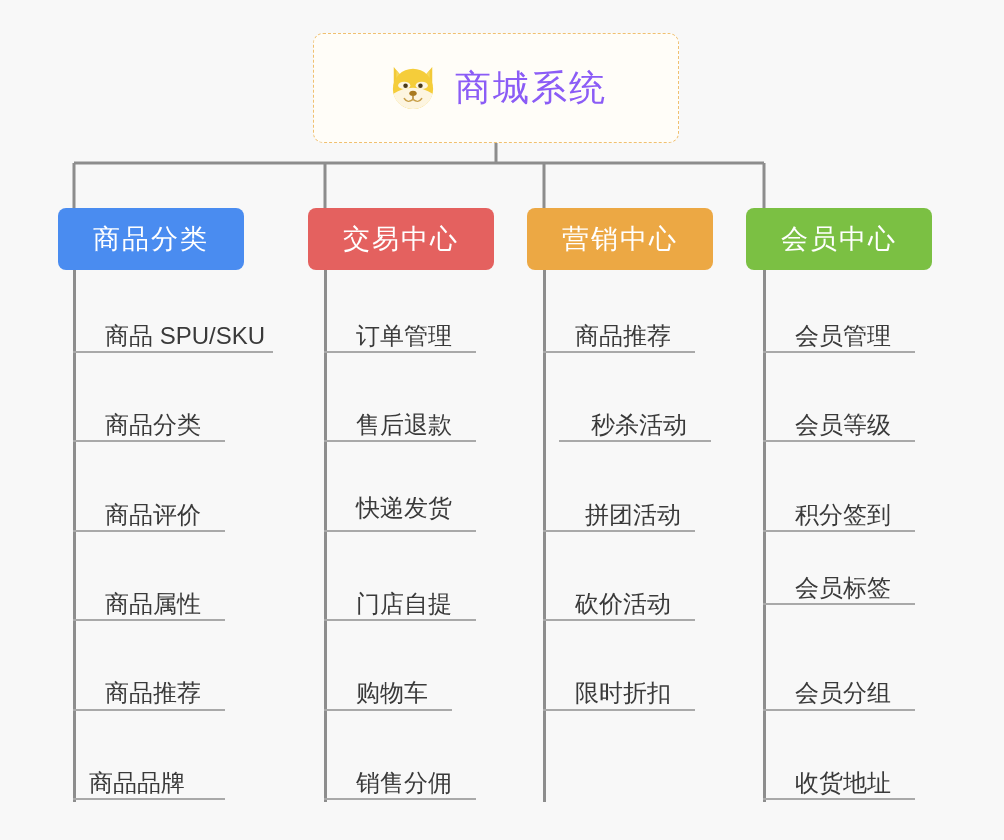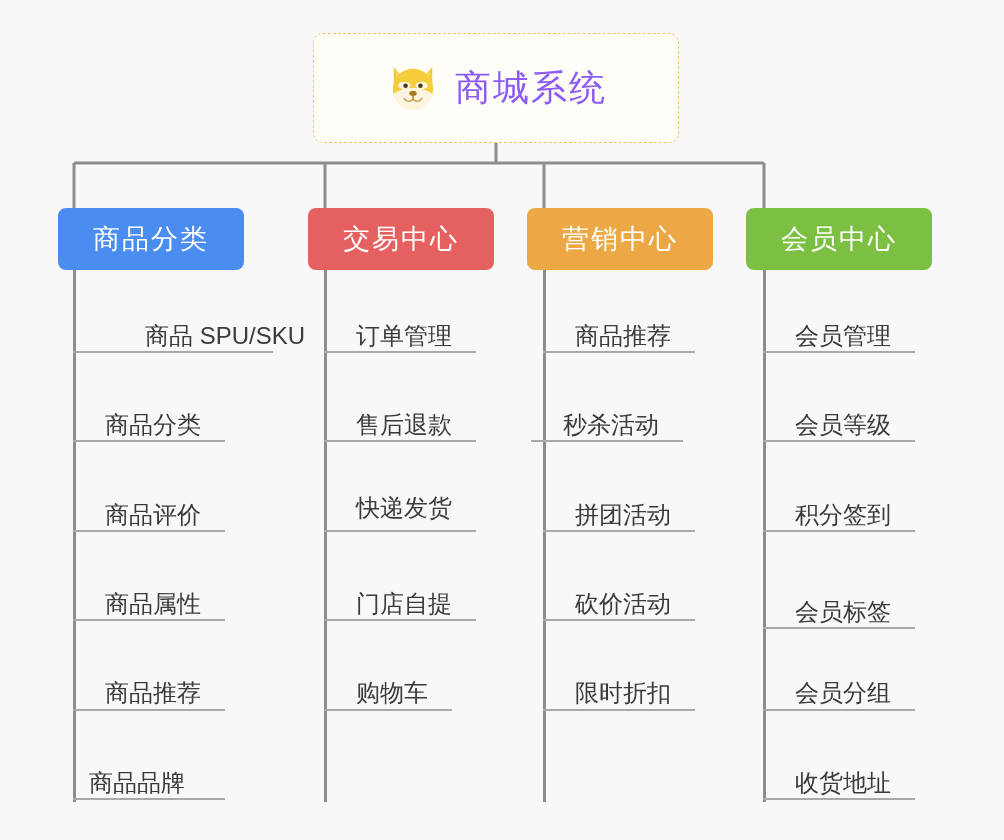--- a/index.html
+++ b/index.html
@@ -132,21 +132,21 @@
       </svg>
     </div>
     <div class="root-title">商城系统</div>
   </div>
 
 <div class="column" style="left: 58px;">
       <div class="col-header" style="width: 186px; background: rgb(74, 140, 240);">
         <span>商品分类</span>
       </div>
       <div class="col-spine" style="left: 15px; top: 62px; height: 532px; background: rgb(141, 141, 141);"></div>
-      <div class="leaf" style="left: 15px; top: 101px; width: 200px; border-bottom-color: rgb(169, 169, 169); padding-left: 40px;">
+      <div class="leaf" style="left: 15px; top: 101px; width: 200px; border-bottom-color: rgb(169, 169, 169);">
         <span class="leaf-label" style="padding-left: 32px;">商品 SPU/SKU</span>
       </div>
       <div class="leaf" style="left: 15px; top: 190.4px; width: 152px; border-bottom-color: rgb(169, 169, 169);">
         <span class="leaf-label" style="padding-left: 32px;">商品分类</span>
       </div>
       <div class="leaf" style="left: 15px; top: 279.8px; width: 152px; border-bottom-color: rgb(169, 169, 169);">
         <span class="leaf-label" style="padding-left: 32px;">商品评价</span>
       </div>
       <div class="leaf" style="left: 15px; top: 369.2px; width: 152px; border-bottom-color: rgb(169, 169, 169);">
         <span class="leaf-label" style="padding-left: 32px;">商品属性</span>
@@ -171,33 +171,36 @@
       </div>
       <div class="leaf" style="left: 16px; top: 279.8px; width: 152px; border-bottom-color: rgb(169, 169, 169); align-items: center;">
         <span class="leaf-label" style="padding-left: 32px;">快递发货</span>
       </div>
       <div class="leaf" style="left: 16px; top: 369.2px; width: 152px; border-bottom-color: rgb(169, 169, 169);">
         <span class="leaf-label" style="padding-left: 32px;">门店自提</span>
       </div>
       <div class="leaf" style="left: 16px; top: 458.6px; width: 128px; border-bottom-color: rgb(169, 169, 169);">
         <span class="leaf-label" style="padding-left: 32px;">购物车</span>
       </div>
+      <div class="leaf" style="left: 16px; top: 548px; width: 152px; border-bottom-color: rgb(169, 169, 169);">
+        <span class="leaf-label" style="padding-left: 32px;">销售分佣</span>
+      </div>
     </div>
     <div class="column" style="left: 527px;">
       <div class="col-header" style="width: 186px; background: rgb(236, 168, 68);">
         <span>营销中心</span>
       </div>
       <div class="col-spine" style="left: 16px; top: 62px; height: 532px; background: rgb(141, 141, 141);"></div>
       <div class="leaf" style="left: 16px; top: 101px; width: 152px; border-bottom-color: rgb(169, 169, 169);">
         <span class="leaf-label" style="padding-left: 32px;">商品推荐</span>
       </div>
-      <div class="leaf" style="left: 4px; top: 190.4px; width: 152px; border-bottom-color: rgb(169, 169, 169);">
+      <div class="leaf" style="left: 32px; top: 190.4px; width: 152px; border-bottom-color: rgb(169, 169, 169);">
         <span class="leaf-label" style="padding-left: 32px;">秒杀活动</span>
       </div>
-      <div class="leaf" style="left: 16px; top: 279.8px; width: 152px; border-bottom-color: rgb(169, 169, 169);">
+      <div class="leaf" style="left: 16px; top: 279.8px; width: 152px; border-bottom-color: rgb(169, 169, 169); padding-left: 10px;">
         <span class="leaf-label" style="padding-left: 32px;">拼团活动</span>
       </div>
       <div class="leaf" style="left: 16px; top: 369.2px; width: 152px; border-bottom-color: rgb(169, 169, 169);">
         <span class="leaf-label" style="padding-left: 32px;">砍价活动</span>
       </div>
       <div class="leaf" style="left: 16px; top: 458.6px; width: 152px; border-bottom-color: rgb(169, 169, 169);">
         <span class="leaf-label" style="padding-left: 32px;">限时折扣</span>
       </div>
     </div>
     <div class="column" style="left: 746px;">
@@ -207,21 +210,21 @@
       <div class="col-spine" style="left: 17px; top: 62px; height: 532px; background: rgb(141, 141, 141);"></div>
       <div class="leaf" style="left: 17px; top: 101px; width: 152px; border-bottom-color: rgb(169, 169, 169);">
         <span class="leaf-label" style="padding-left: 32px;">会员管理</span>
       </div>
       <div class="leaf" style="left: 17px; top: 190.4px; width: 152px; border-bottom-color: rgb(169, 169, 169);">
         <span class="leaf-label" style="padding-left: 32px;">会员等级</span>
       </div>
       <div class="leaf" style="left: 17px; top: 279.8px; width: 152px; border-bottom-color: rgb(169, 169, 169);">
         <span class="leaf-label" style="padding-left: 32px;">积分签到</span>
       </div>
-      <div class="leaf" style="left: 17px; top: 377px; width: 152px; border-bottom-color: rgb(169, 169, 169);">
+      <div class="leaf" style="left: 17px; top: 353px; width: 152px; border-bottom-color: rgb(169, 169, 169);">
         <span class="leaf-label" style="padding-left: 32px;">会员标签</span>
       </div>
       <div class="leaf" style="left: 17px; top: 458.6px; width: 152px; border-bottom-color: rgb(169, 169, 169);">
         <span class="leaf-label" style="padding-left: 32px;">会员分组</span>
       </div>
       <div class="leaf" style="left: 17px; top: 548px; width: 152px; border-bottom-color: rgb(169, 169, 169);">
         <span class="leaf-label" style="padding-left: 32px;">收货地址</span>
       </div>
     </div>
   </div>

